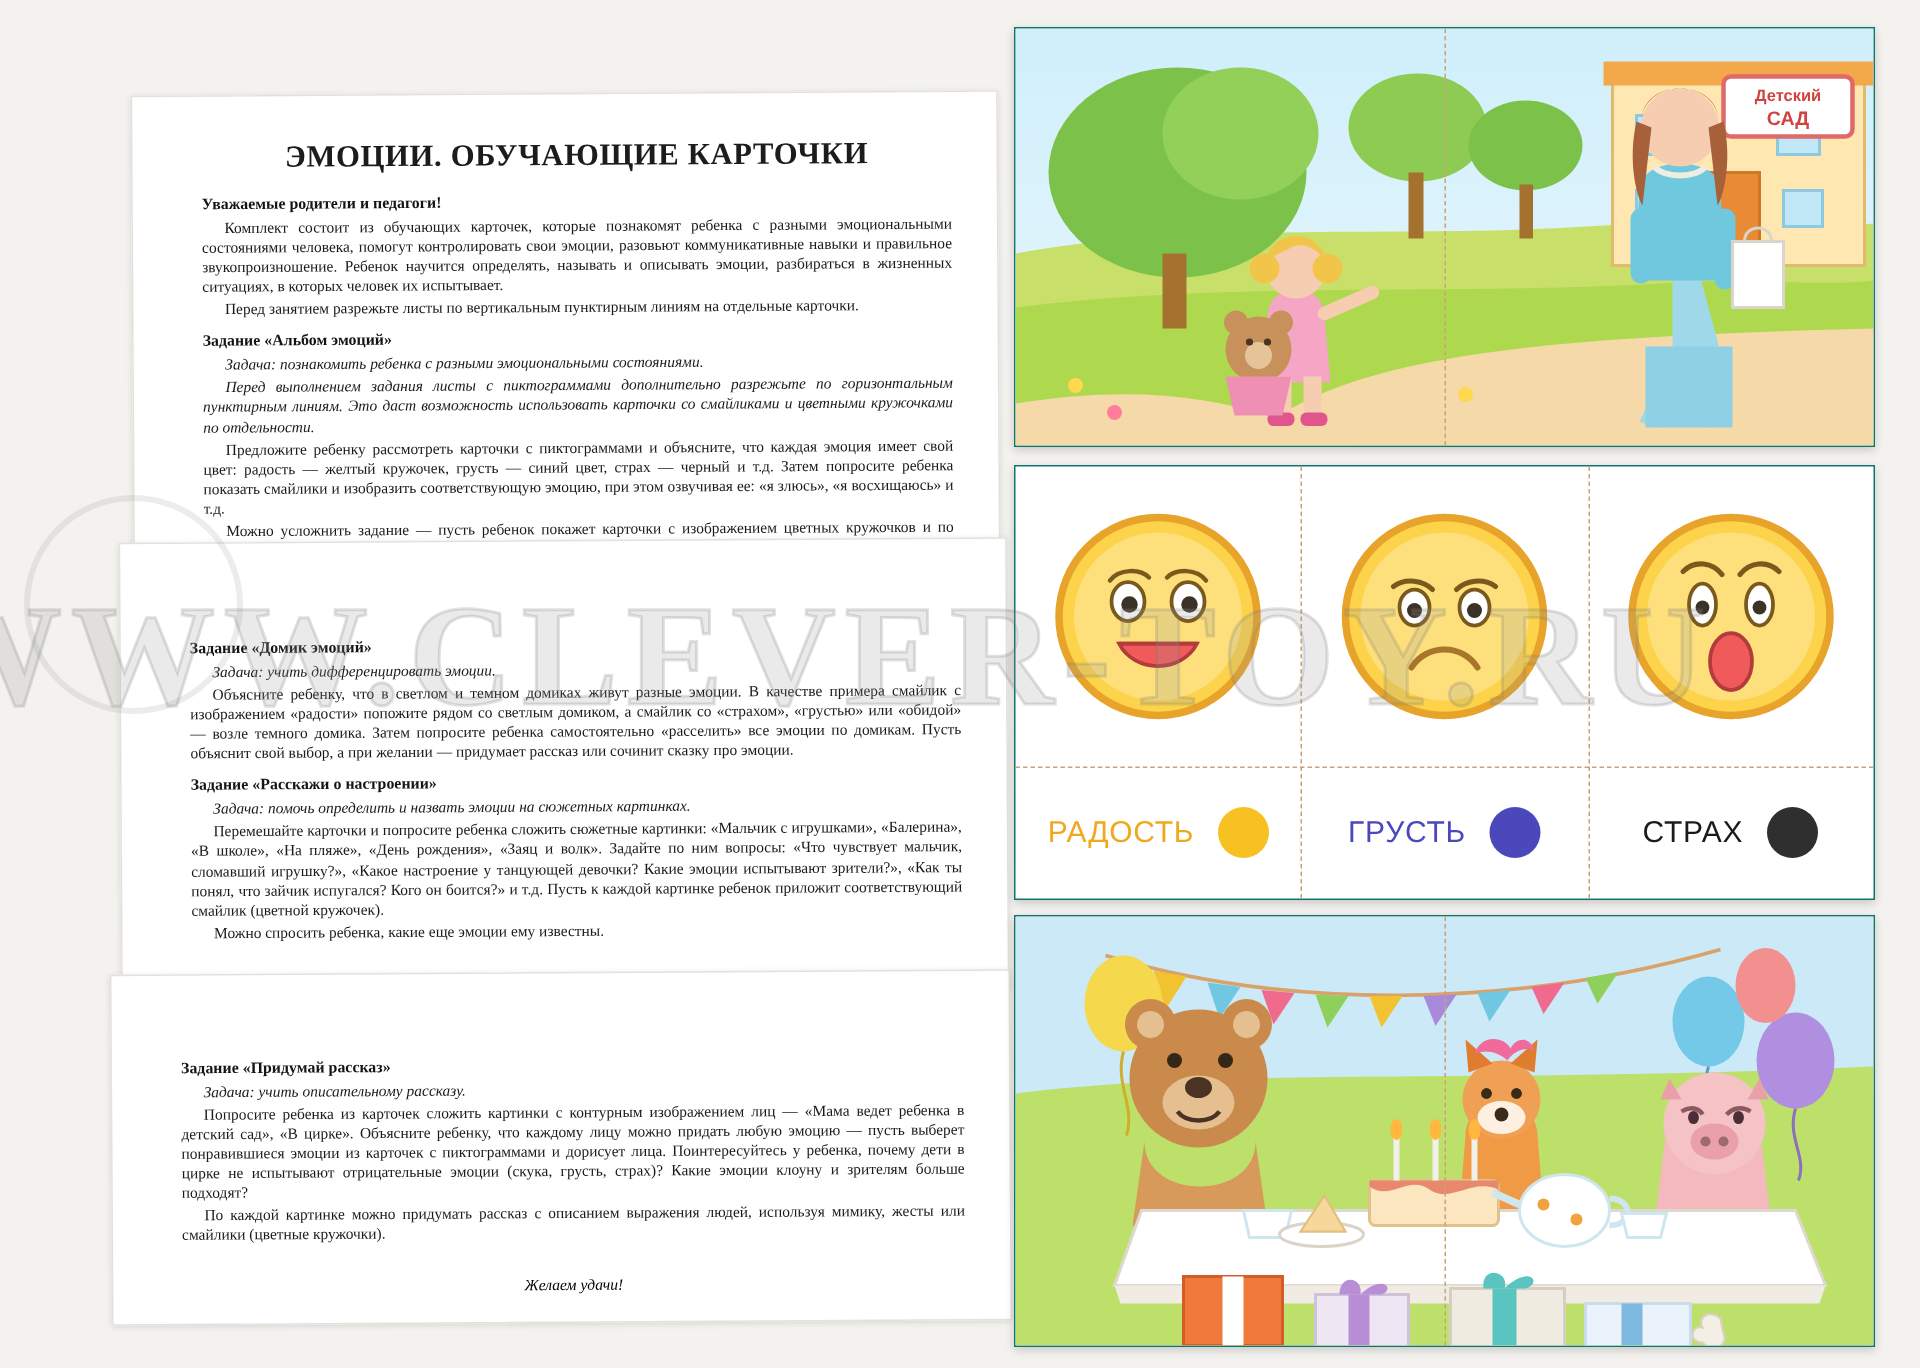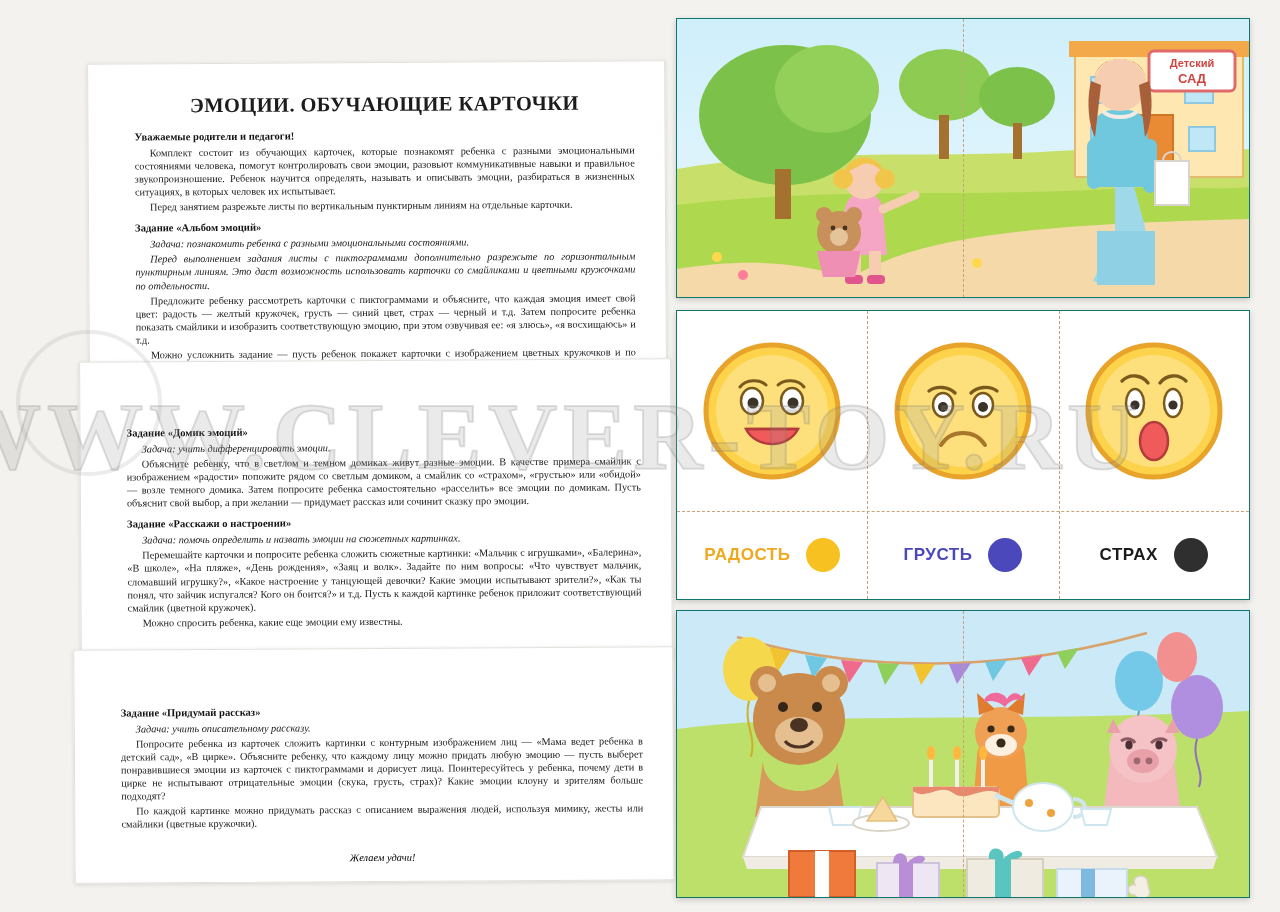--- a/index.html
+++ b/index.html
@@ -69,21 +69,21 @@
   }
   .dash-h{
     position:absolute;left:0;right:0;height:0;border-top:1.6px dashed #c9a27a;
   }
 
   
   .smiley-row{position:absolute;left:0;top:0;width:100%;height:200px;display:flex;}
   .smiley-cell{flex:1;display:flex;align-items:center;justify-content:center;}
   .label-row{position:absolute;left:0;top:200px;width:100%;height:88px;display:flex;}
   .label-cell{flex:1;display:flex;align-items:center;justify-content:center;gap:16px;}
-  .emo-word{font-family:"Liberation Sans",sans-serif;font-weight:bold;font-size:17px;letter-spacing:.5px;}
+  .emo-word{font-family:"Liberation Sans",sans-serif;font-weight:normal;font-size:20px;letter-spacing:.5px;}
   .dot{width:34px;height:34px;border-radius:50%;}
 
   
   .watermark{
     position:absolute;left:0;top:0;width:1088px;height:912px;
     pointer-events:none;
     display:flex;align-items:center;justify-content:center;
   }
   .wm-text{
     font-family:"Liberation Serif",serif;

